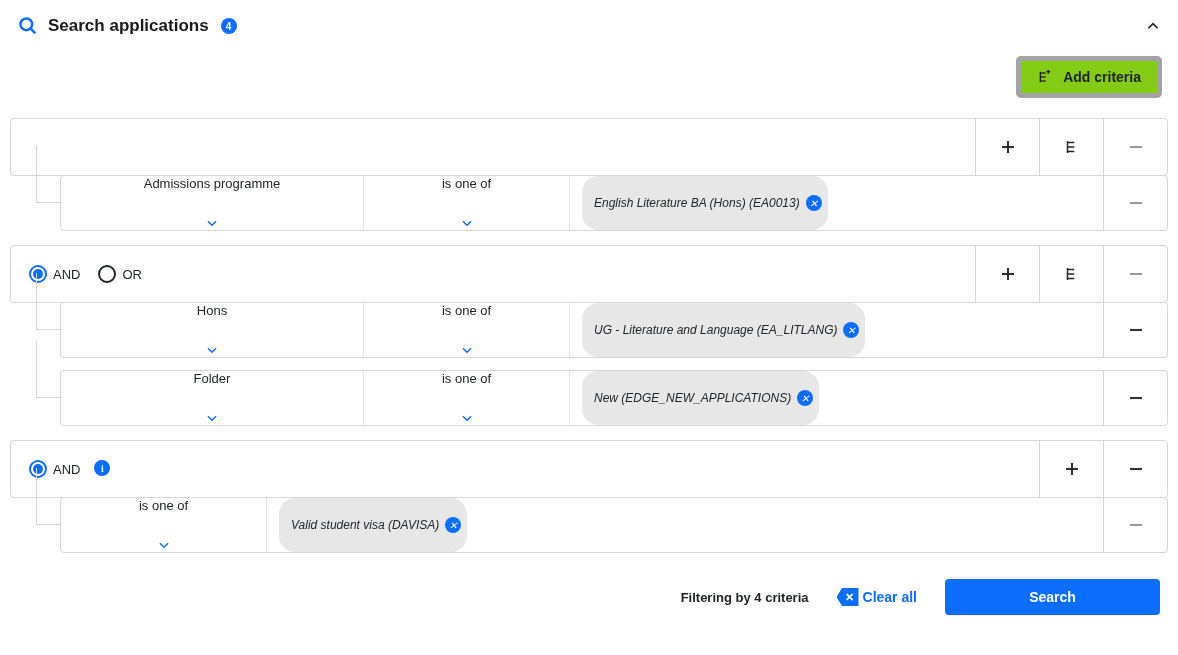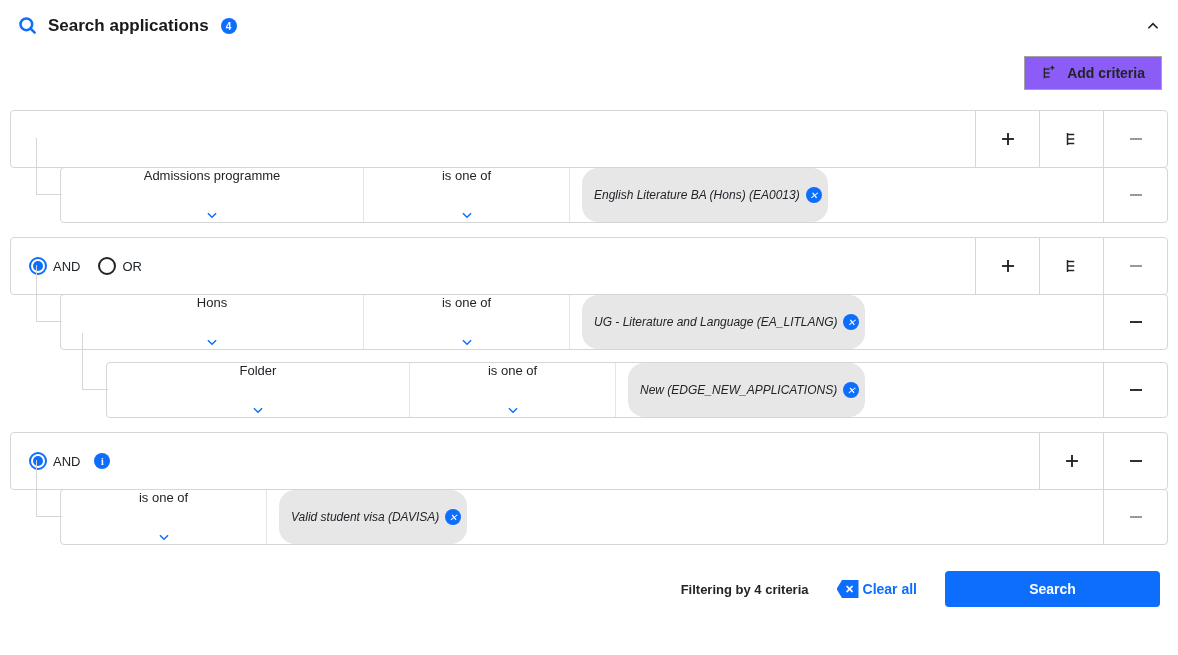--- a/index.html
+++ b/index.html
@@ -60,23 +60,23 @@
       display: flex;
       justify-content: flex-end;
       gap: 14px;
       padding: 6px 6px 20px 6px;
     }
     .btn {
       display: inline-flex;
       align-items: center;
       gap: 10px;
       padding: 8px 16px;
-      background: #8b5cf6;
-      border: 1px solid #a3a3a3;
-      border-radius: 0;
+      background: #84cc16;
+      border: 5px solid #a3a3a3;
+      border-radius: 5px;
       font-size: 14px;
       font-weight: 700;
       color: #212529;
       cursor: pointer;
     }
 
     
     .group {
       border: 1px solid #d6d6d6;
       border-radius: 4px;
@@ -84,21 +84,20 @@
     }
     .group-header {
       display: flex;
       align-items: center;
       justify-content: space-between;
       min-height: 56px;
       padding-left: 18px;
     }
     .group-header-left {
       display: flex;
-      align-items: center;
       gap: 14px;
     }
     .radio-pair {
       display: flex;
       align-items: center;
       gap: 18px;
     }
     .radio-item {
       display: flex;
       align-items: center;
@@ -450,21 +449,21 @@
         <span class="chip-x">✕</span>
       </span>
     </div>
     <div class="row-remove">
       <svg class="icon18" viewBox="0 0 24 24" fill="none" stroke="currentColor" stroke-width="2.5">
           <line x1="4" y1="12" x2="20" y2="12"></line>
         </svg>
     </div>
   </div>
 
-  <div class="row" style="margin-top:12px;margin-left:46px;">
+  <div class="row" style="margin-top:12px;">
     <div class="row-select field">
       <span>Folder</span>
       <span class="dd-caret">
           <svg class="icon14" viewBox="0 0 24 24" fill="none" stroke="currentColor" stroke-width="2.5">
             <polyline points="5 9 12 16 19 9"></polyline>
           </svg>
         </span>
     </div>
     <div class="row-select operator">
       <span>is one of</span>

